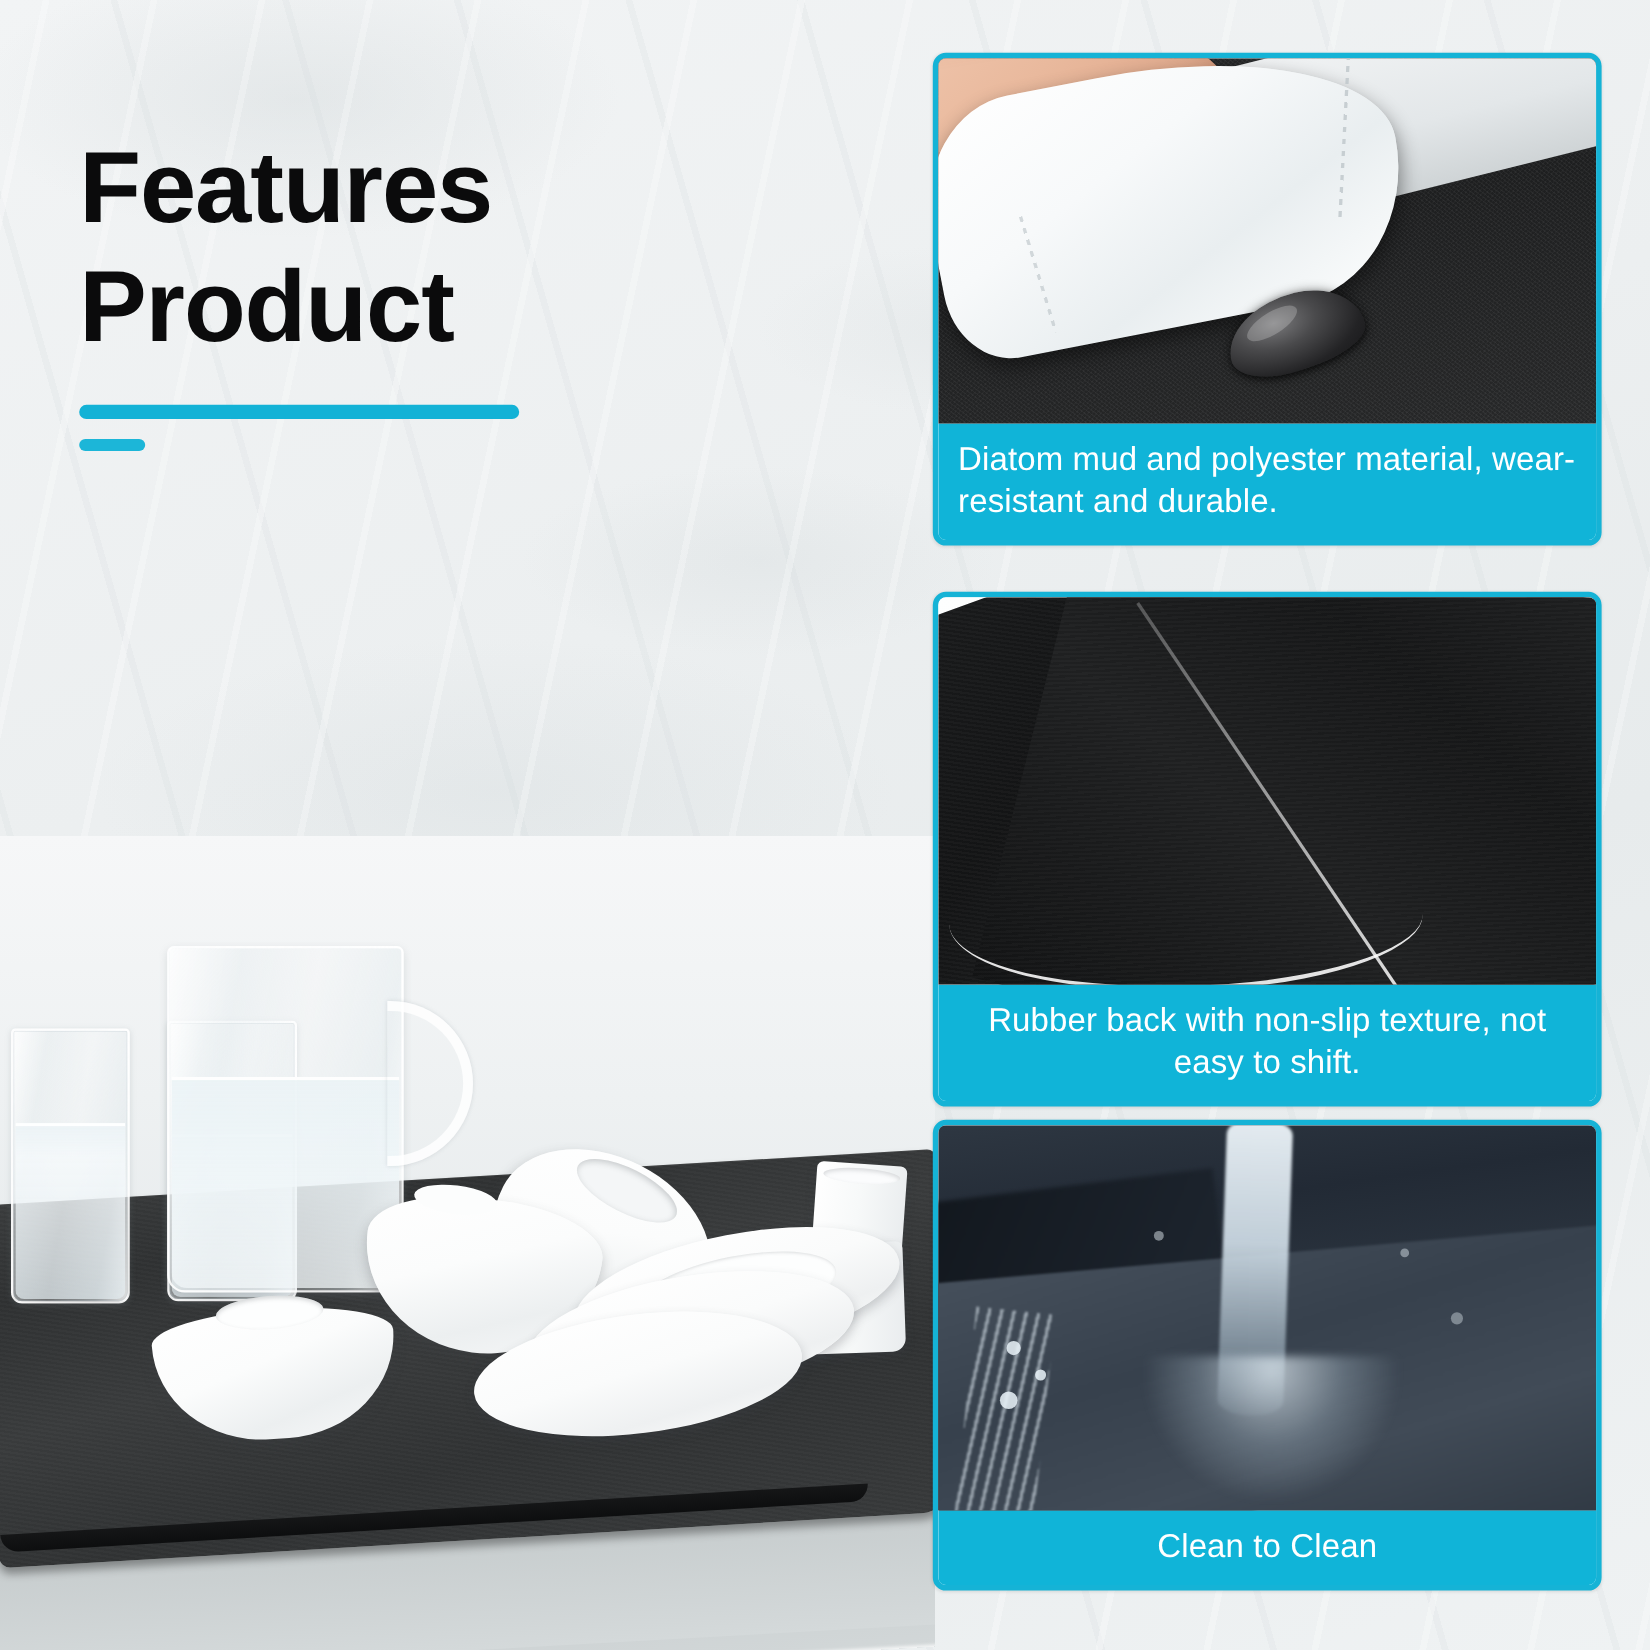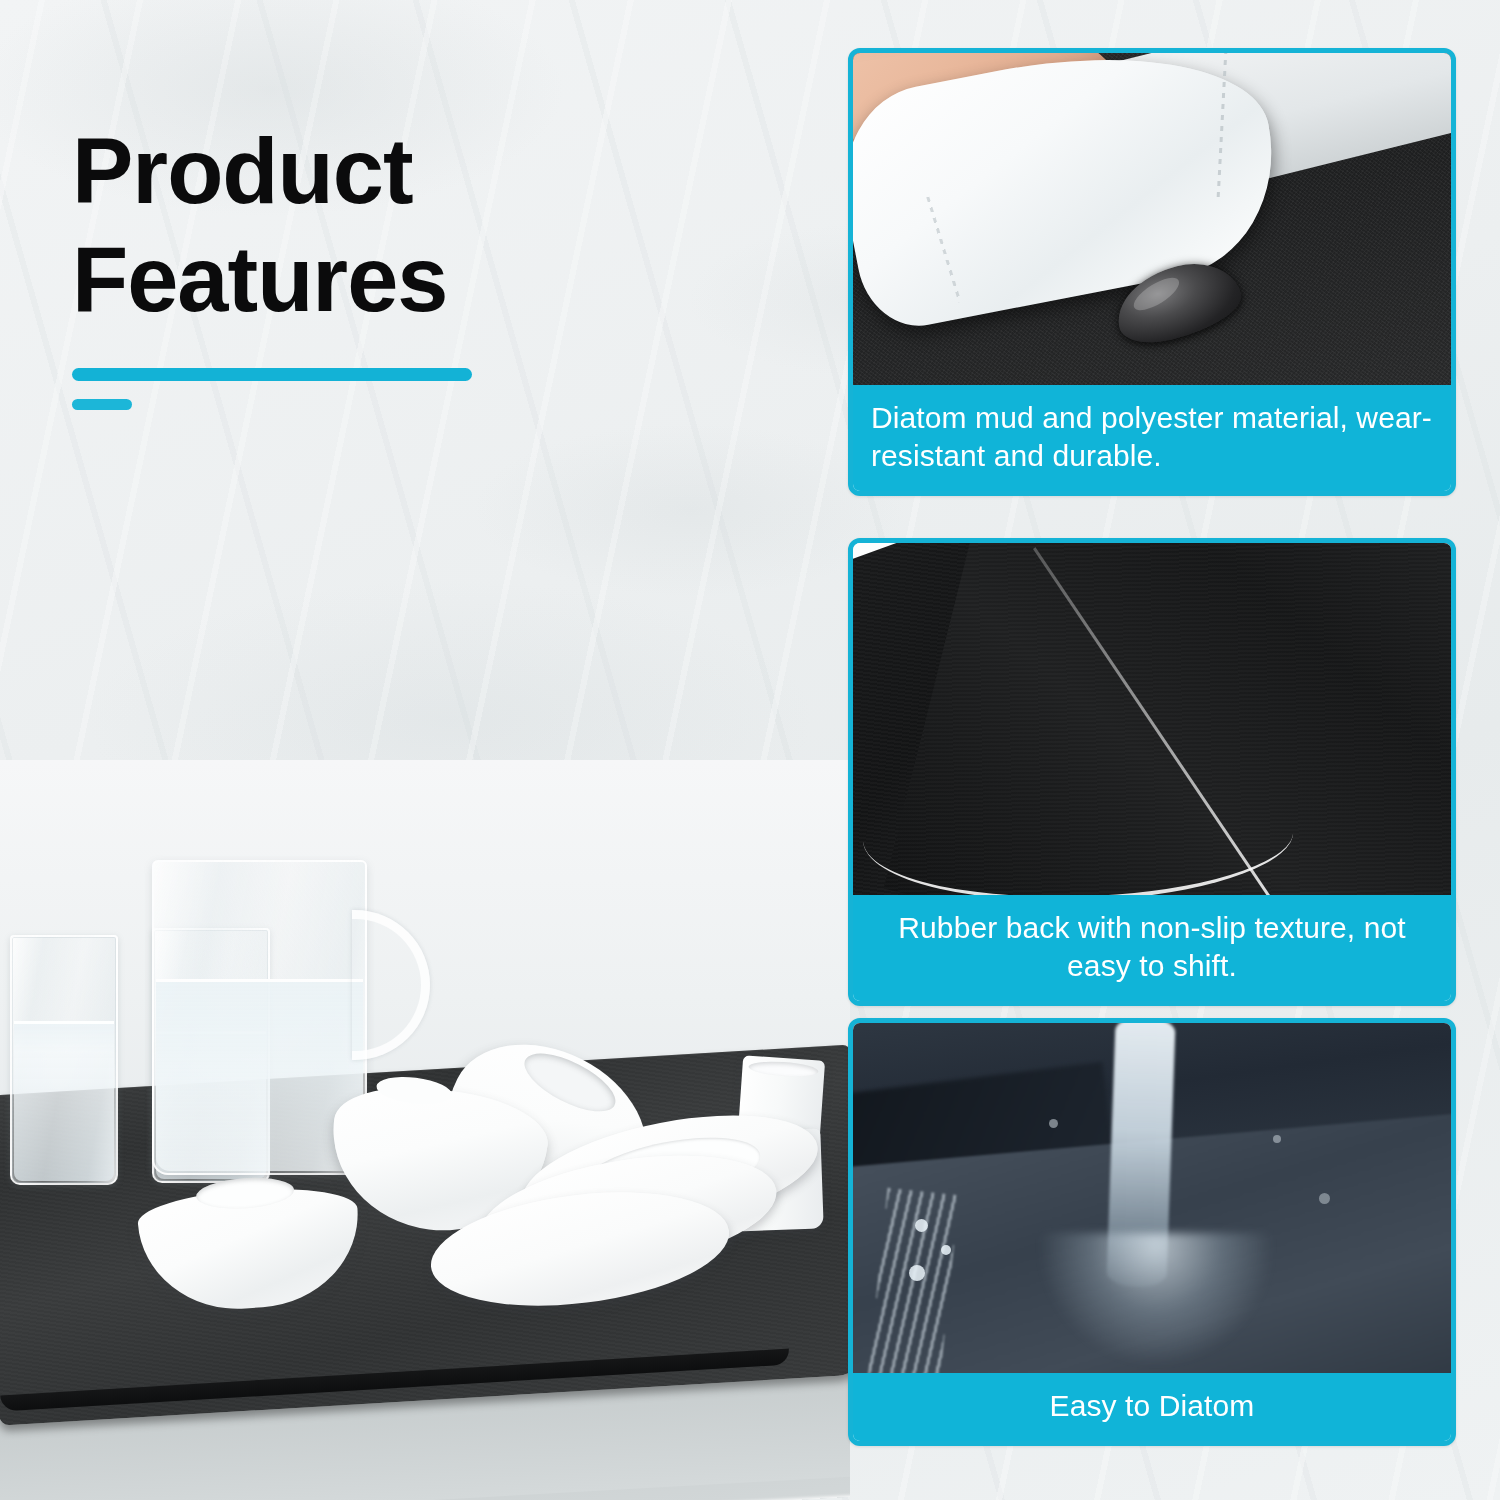--- a/index.html
+++ b/index.html
@@ -345,22 +345,22 @@
     background:repeating-linear-gradient(97deg, rgba(230,241,248,.55) 0 3px, rgba(230,241,248,0) 3px 11px);
     filter:blur(1.2px); transform:rotate(6deg);
   }
 </style>
 </head>
 <body>
 
 <div id="bg-wall"></div>
 
 <div id="headline">
+  <div class="line">Features</div>
   <div class="line">Product</div>
-  <div class="line">Features</div>
 </div>
 <div id="rule-long"></div>
 <div id="rule-short"></div>
 
 <div id="hero-photo">
   <div class="hp-wall"></div>
   <div class="hp-counter"></div>
   <div class="hp-counter-face"></div>
   <div class="hp-rail"></div>
   <div class="hp-mat"></div>
@@ -428,14 +428,14 @@
     <div id="p3-stream"></div>
     <div id="p3-splash"></div>
     <div class="p3-spray"></div>
     <div class="p3-droplet" style="left:62px;top:196px;width:13px;height:13px;"></div>
     <div class="p3-droplet" style="left:88px;top:222px;width:10px;height:10px;"></div>
     <div class="p3-droplet" style="left:56px;top:242px;width:16px;height:16px;"></div>
     <div class="p3-droplet" style="left:196px;top:96px;width:9px;height:9px;opacity:.55;"></div>
     <div class="p3-droplet" style="left:420px;top:112px;width:8px;height:8px;opacity:.5;"></div>
     <div class="p3-droplet" style="left:466px;top:170px;width:11px;height:11px;opacity:.45;"></div>
   </div>
-  <div class="caption center">Easy to Diatom</div>
+  <div class="caption center">Clean to Clean</div>
 </div>
 
 </body></html>

